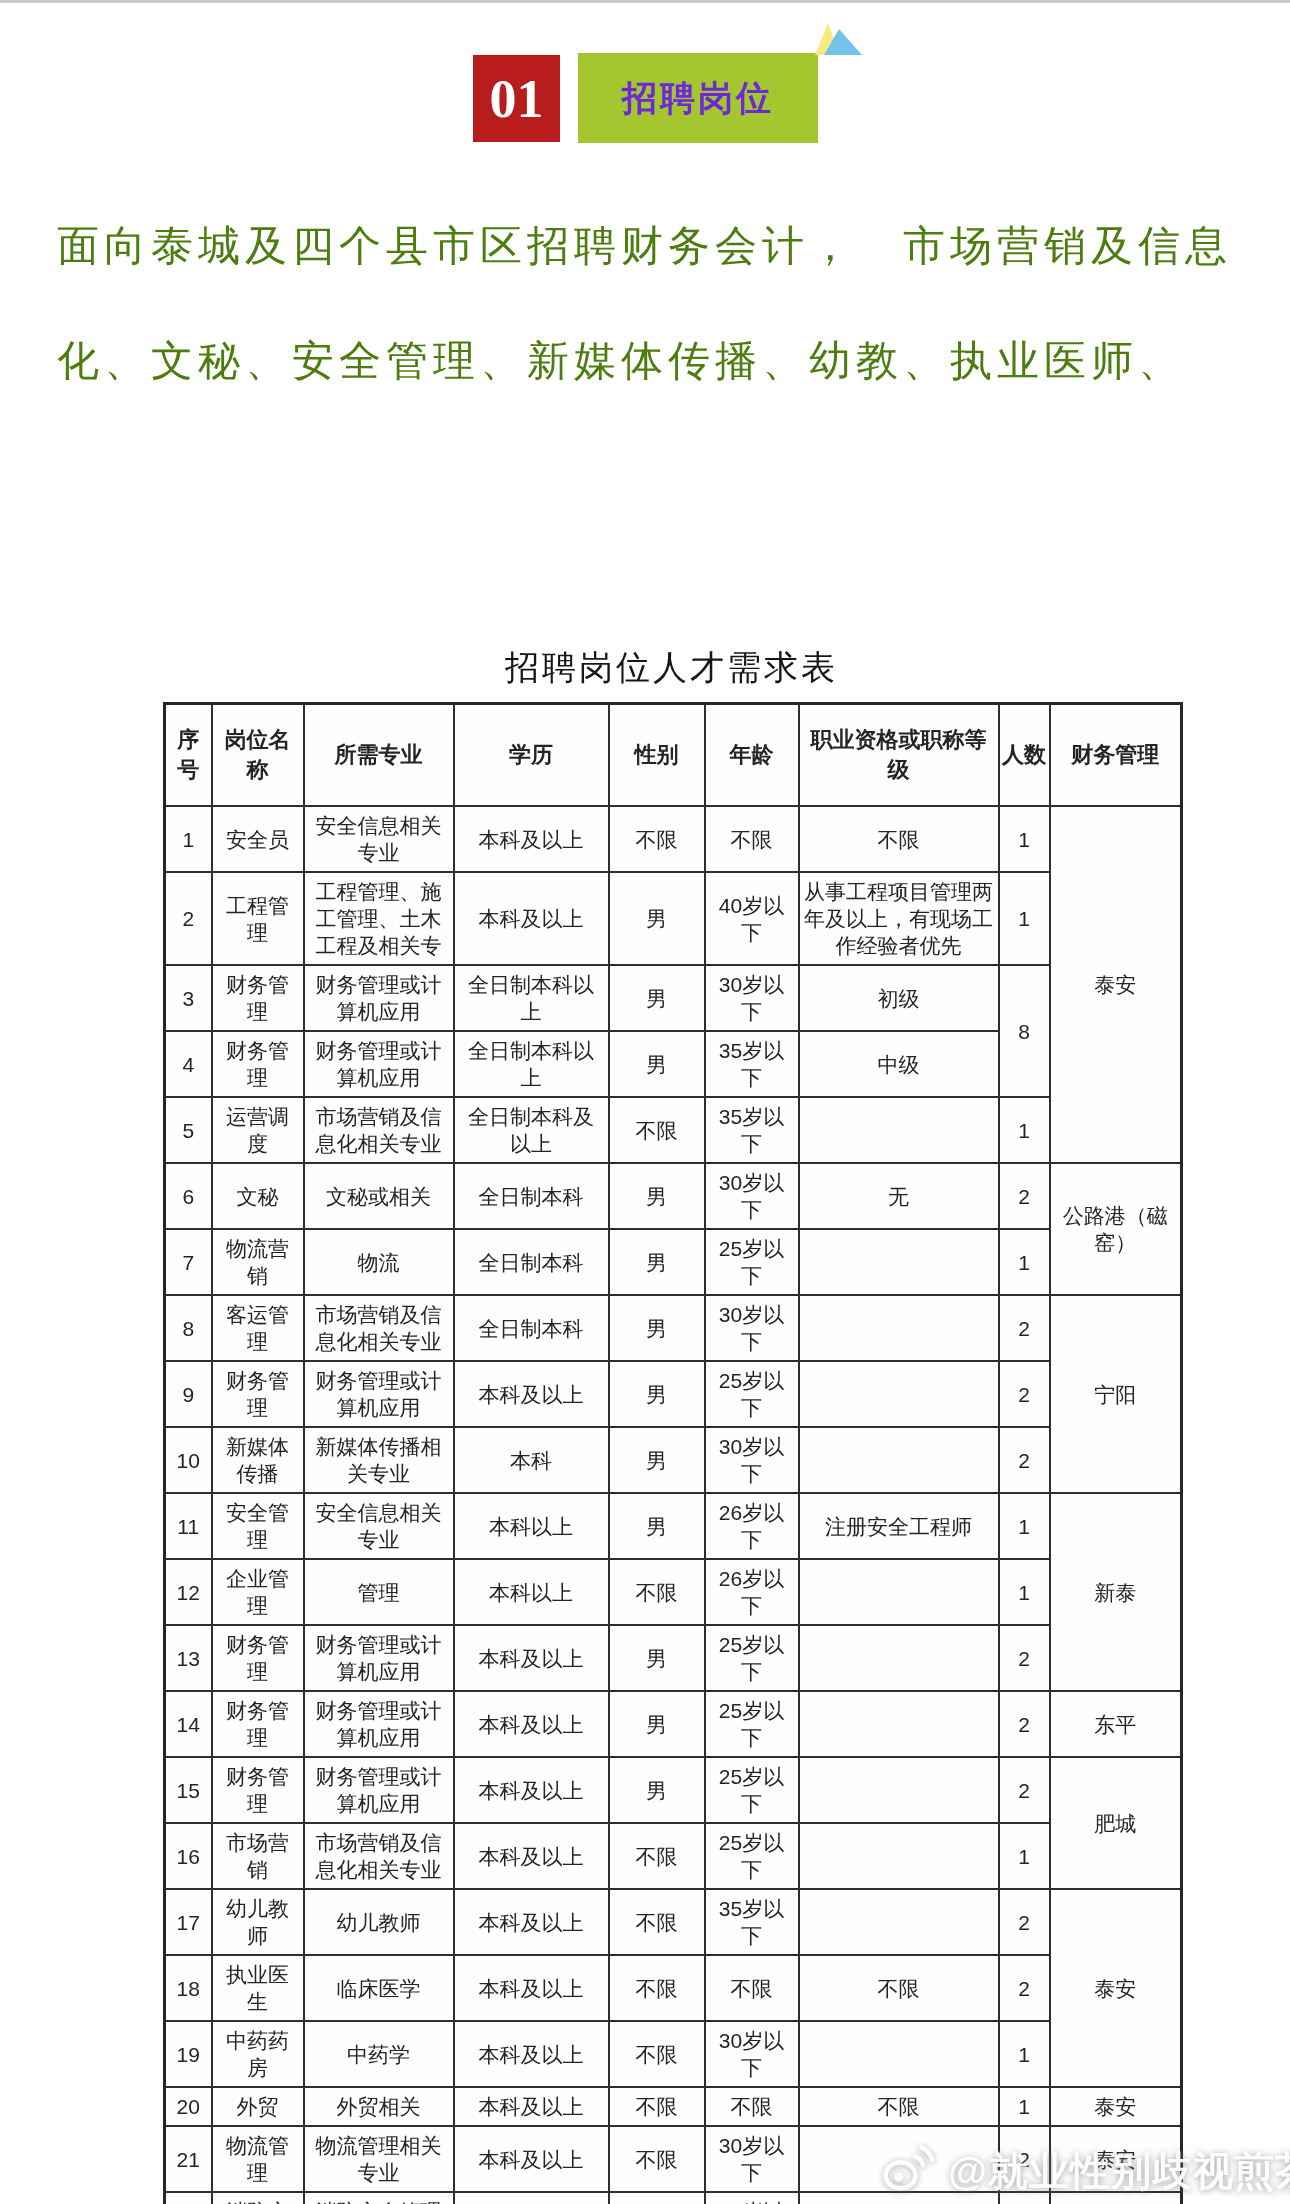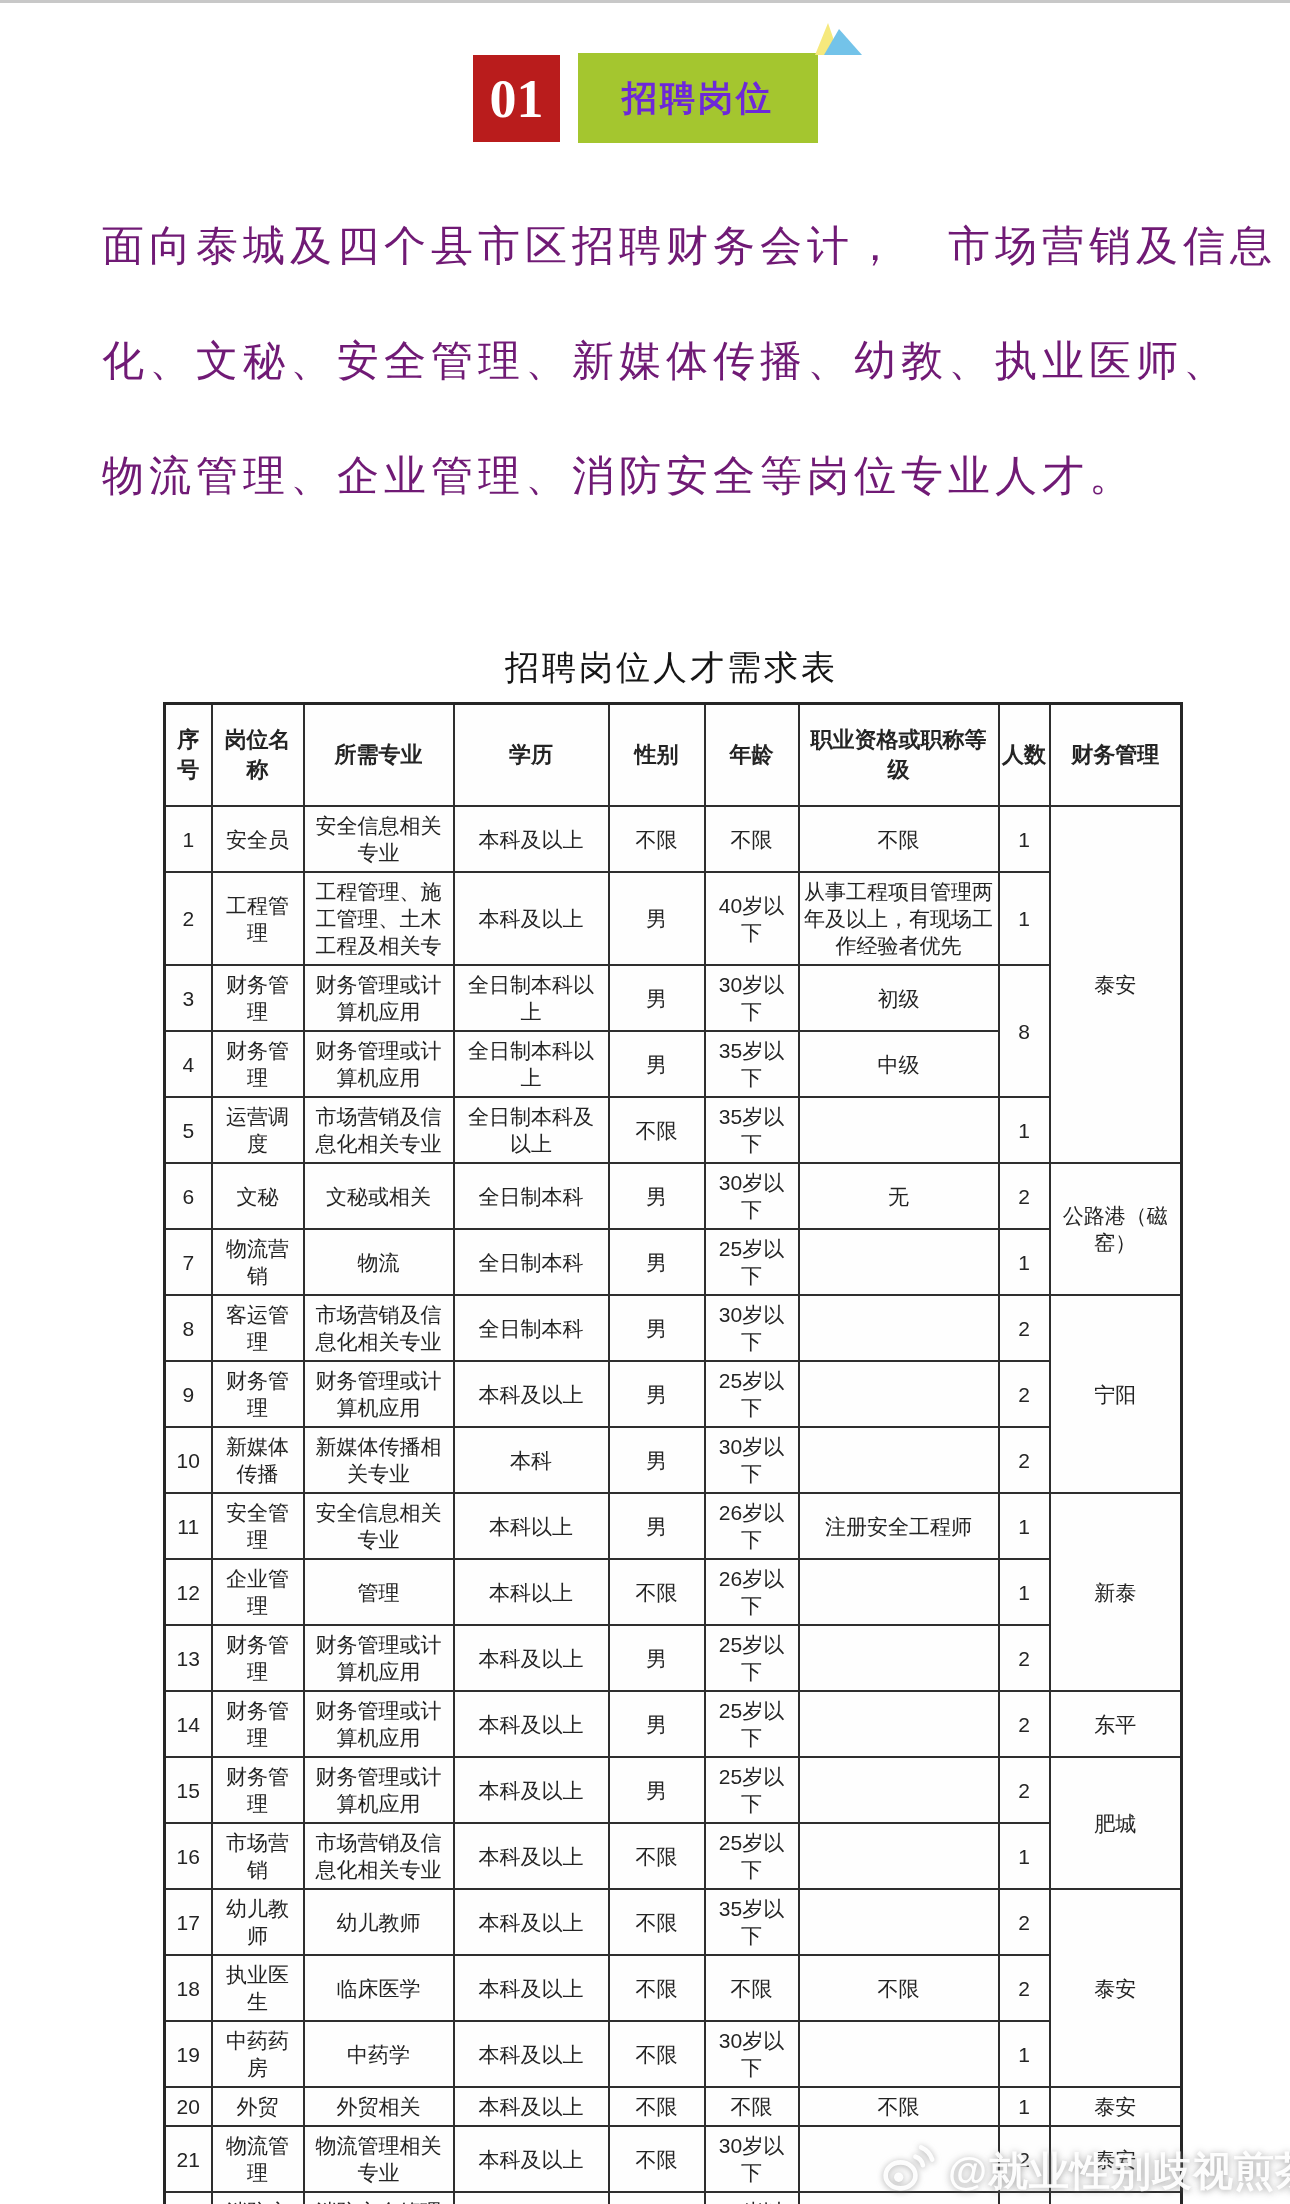--- a/index.html
+++ b/index.html
@@ -35,22 +35,22 @@
     font-size: 35px; font-weight: bold; letter-spacing: 3px;
   }
   .deco {
     position: absolute; left: 812px; top: 22px;
     width: 54px; height: 33px;
   }
   
   .intro {
     position: absolute; left: 57px; top: 188px;
     width: 1185px;
-    color: #701a75;
-    font-size: 42px; letter-spacing: 5px; margin-left: 45px;
+    color: #4d7c0f;
+    font-size: 42px; letter-spacing: 5px;
   }
   .intro-line { line-height: 115px; white-space: nowrap; }
   
   .table-title {
     position: absolute; left: 163px; top: 645px;
     width: 1017px;
     text-align: center;
     font-size: 34px; font-weight: normal; color: #161616;
     letter-spacing: 3px;
   }
@@ -117,21 +117,20 @@
 <div class="deco">
   <svg width="54" height="33" viewBox="0 0 54 33">
     <polygon points="16,1 3,33 27,33" fill="#f6e97d"></polygon>
     <polygon points="27,7 12,33 50,33" fill="#73c3e9"></polygon>
   </svg>
 </div>
 
 <div class="intro">
   <div class="intro-line">面向泰城及四个县市区招聘财务会计，　市场营销及信息</div>
   <div class="intro-line">化、文秘、安全管理、新媒体传播、幼教、执业医师、</div>
-  <div class="intro-line">物流管理、企业管理、消防安全等岗位专业人才。</div>
 </div>
 
 <div class="table-title">招聘岗位人才需求表</div>
 
 <div class="table-wrap">
   <table>
     <colgroup>
       <col class="c0">
         <col class="c1">
         <col class="c2">

